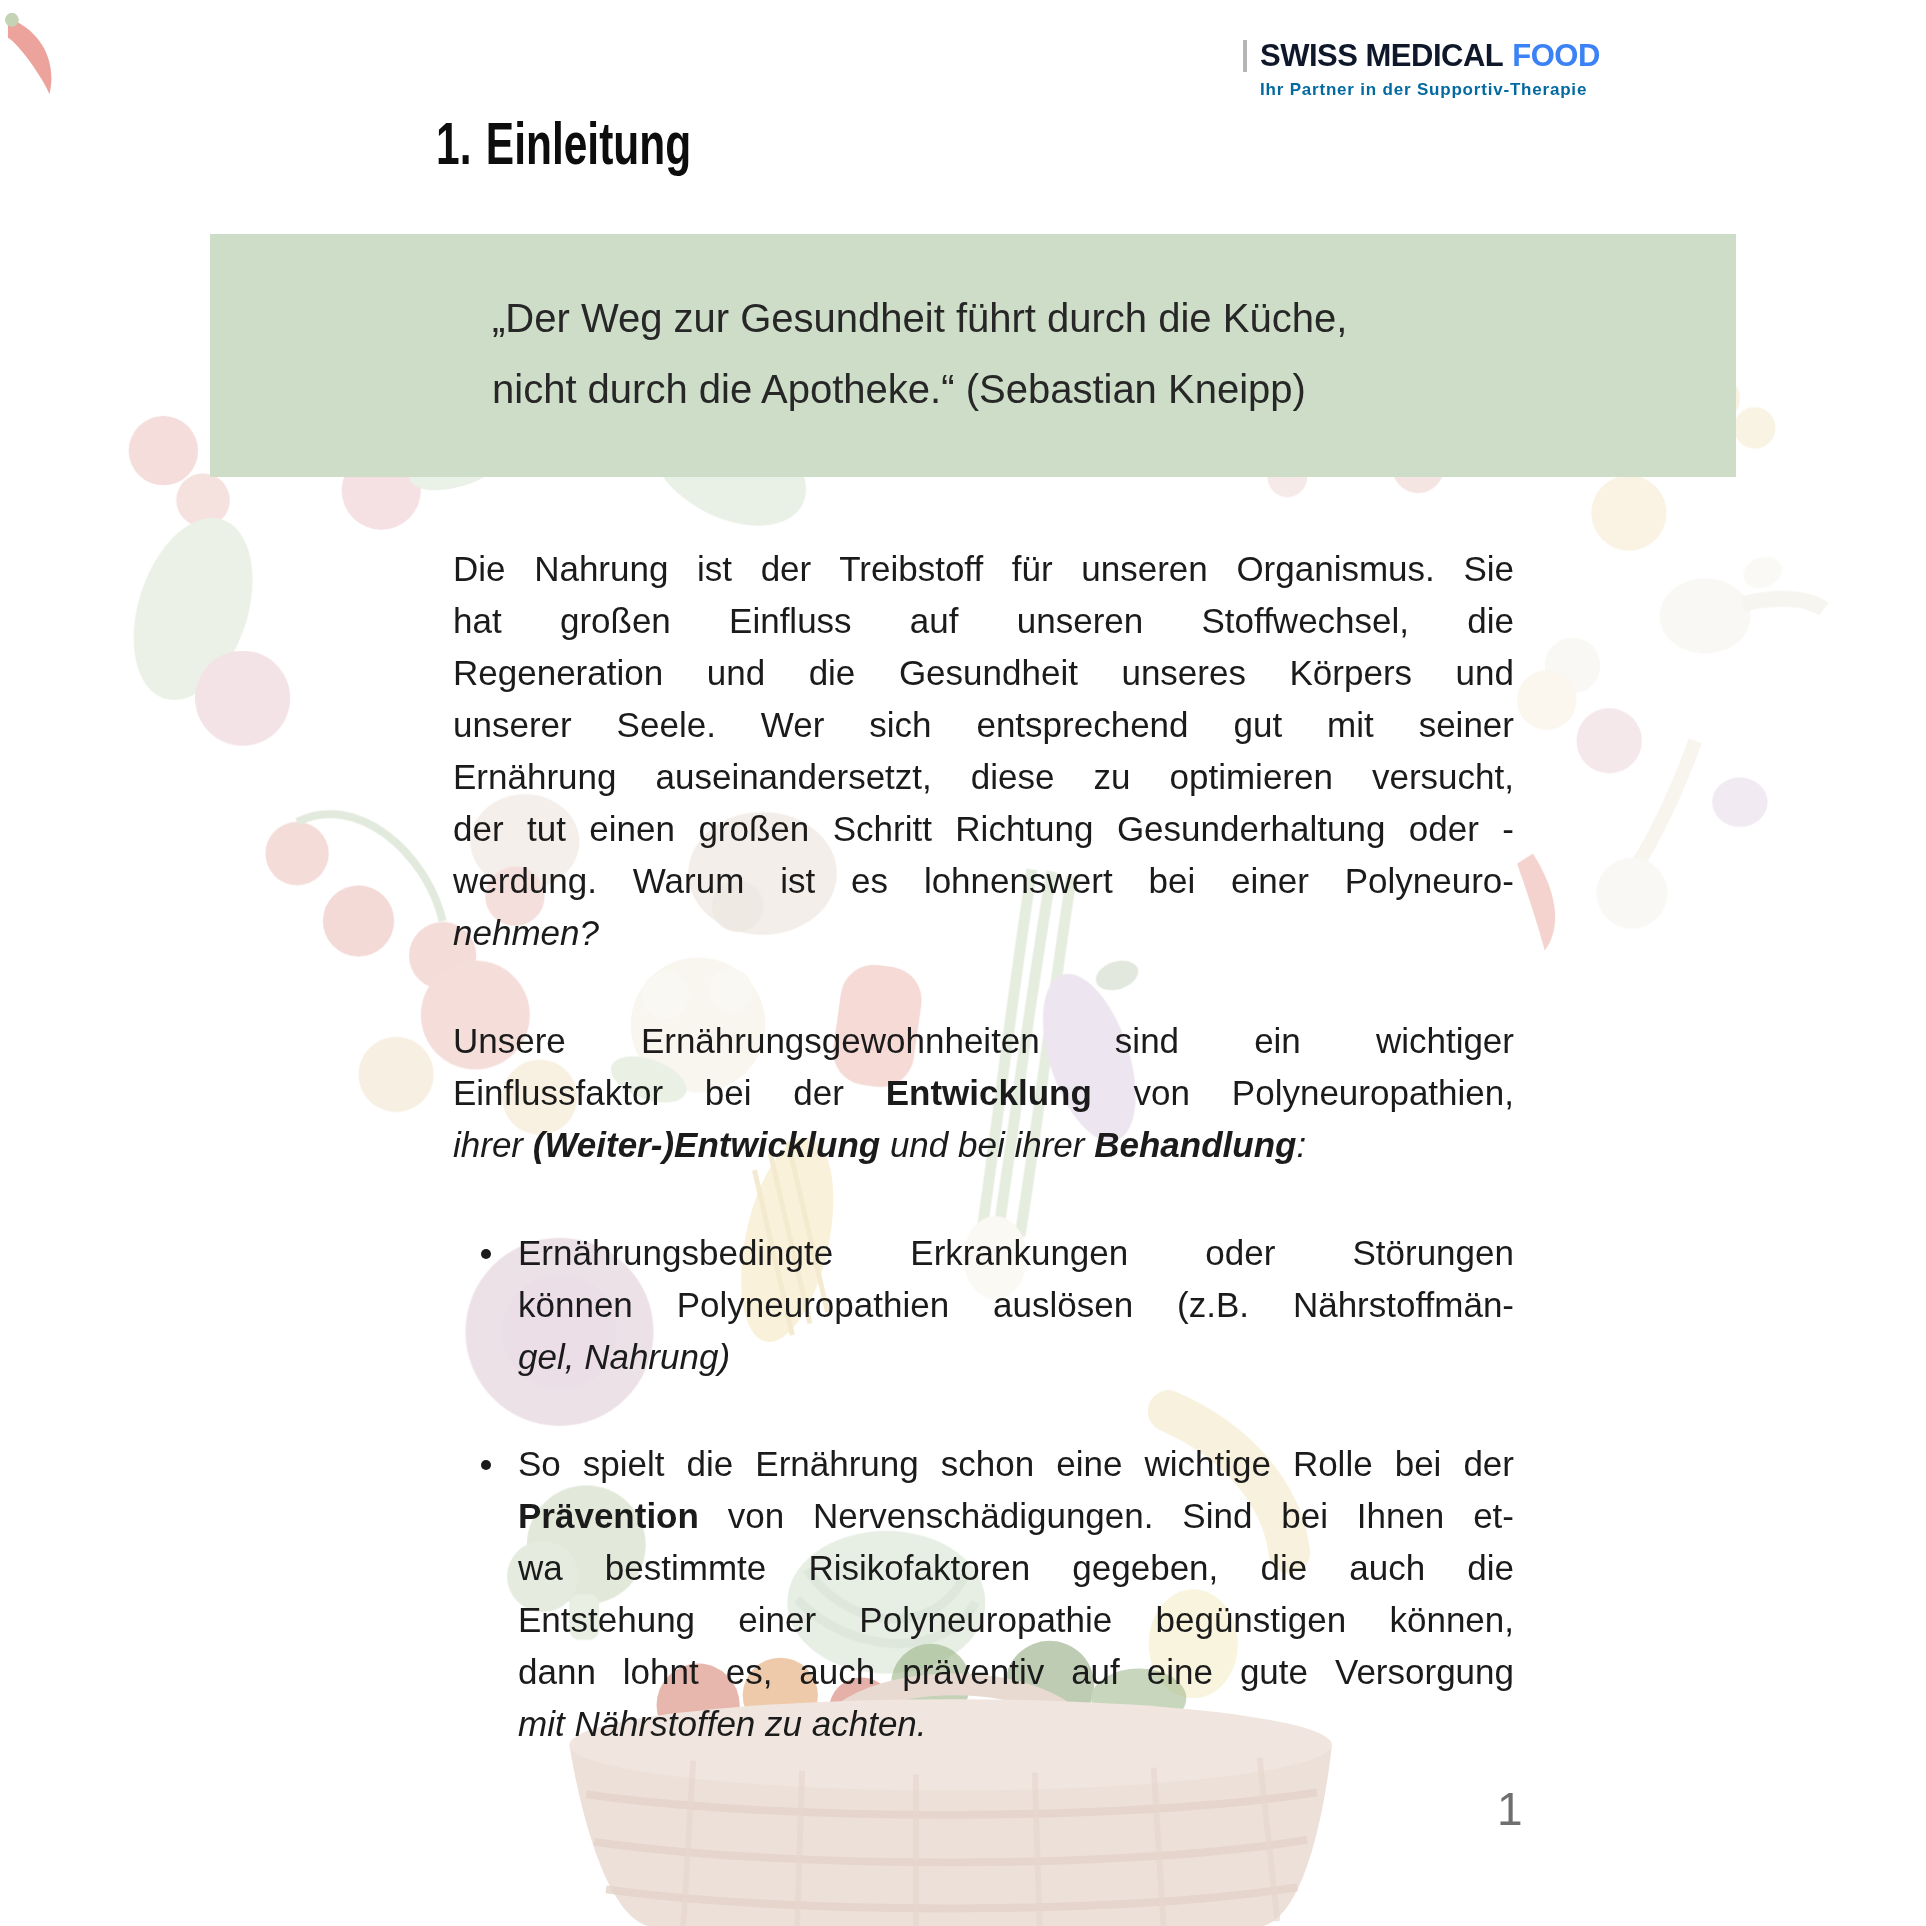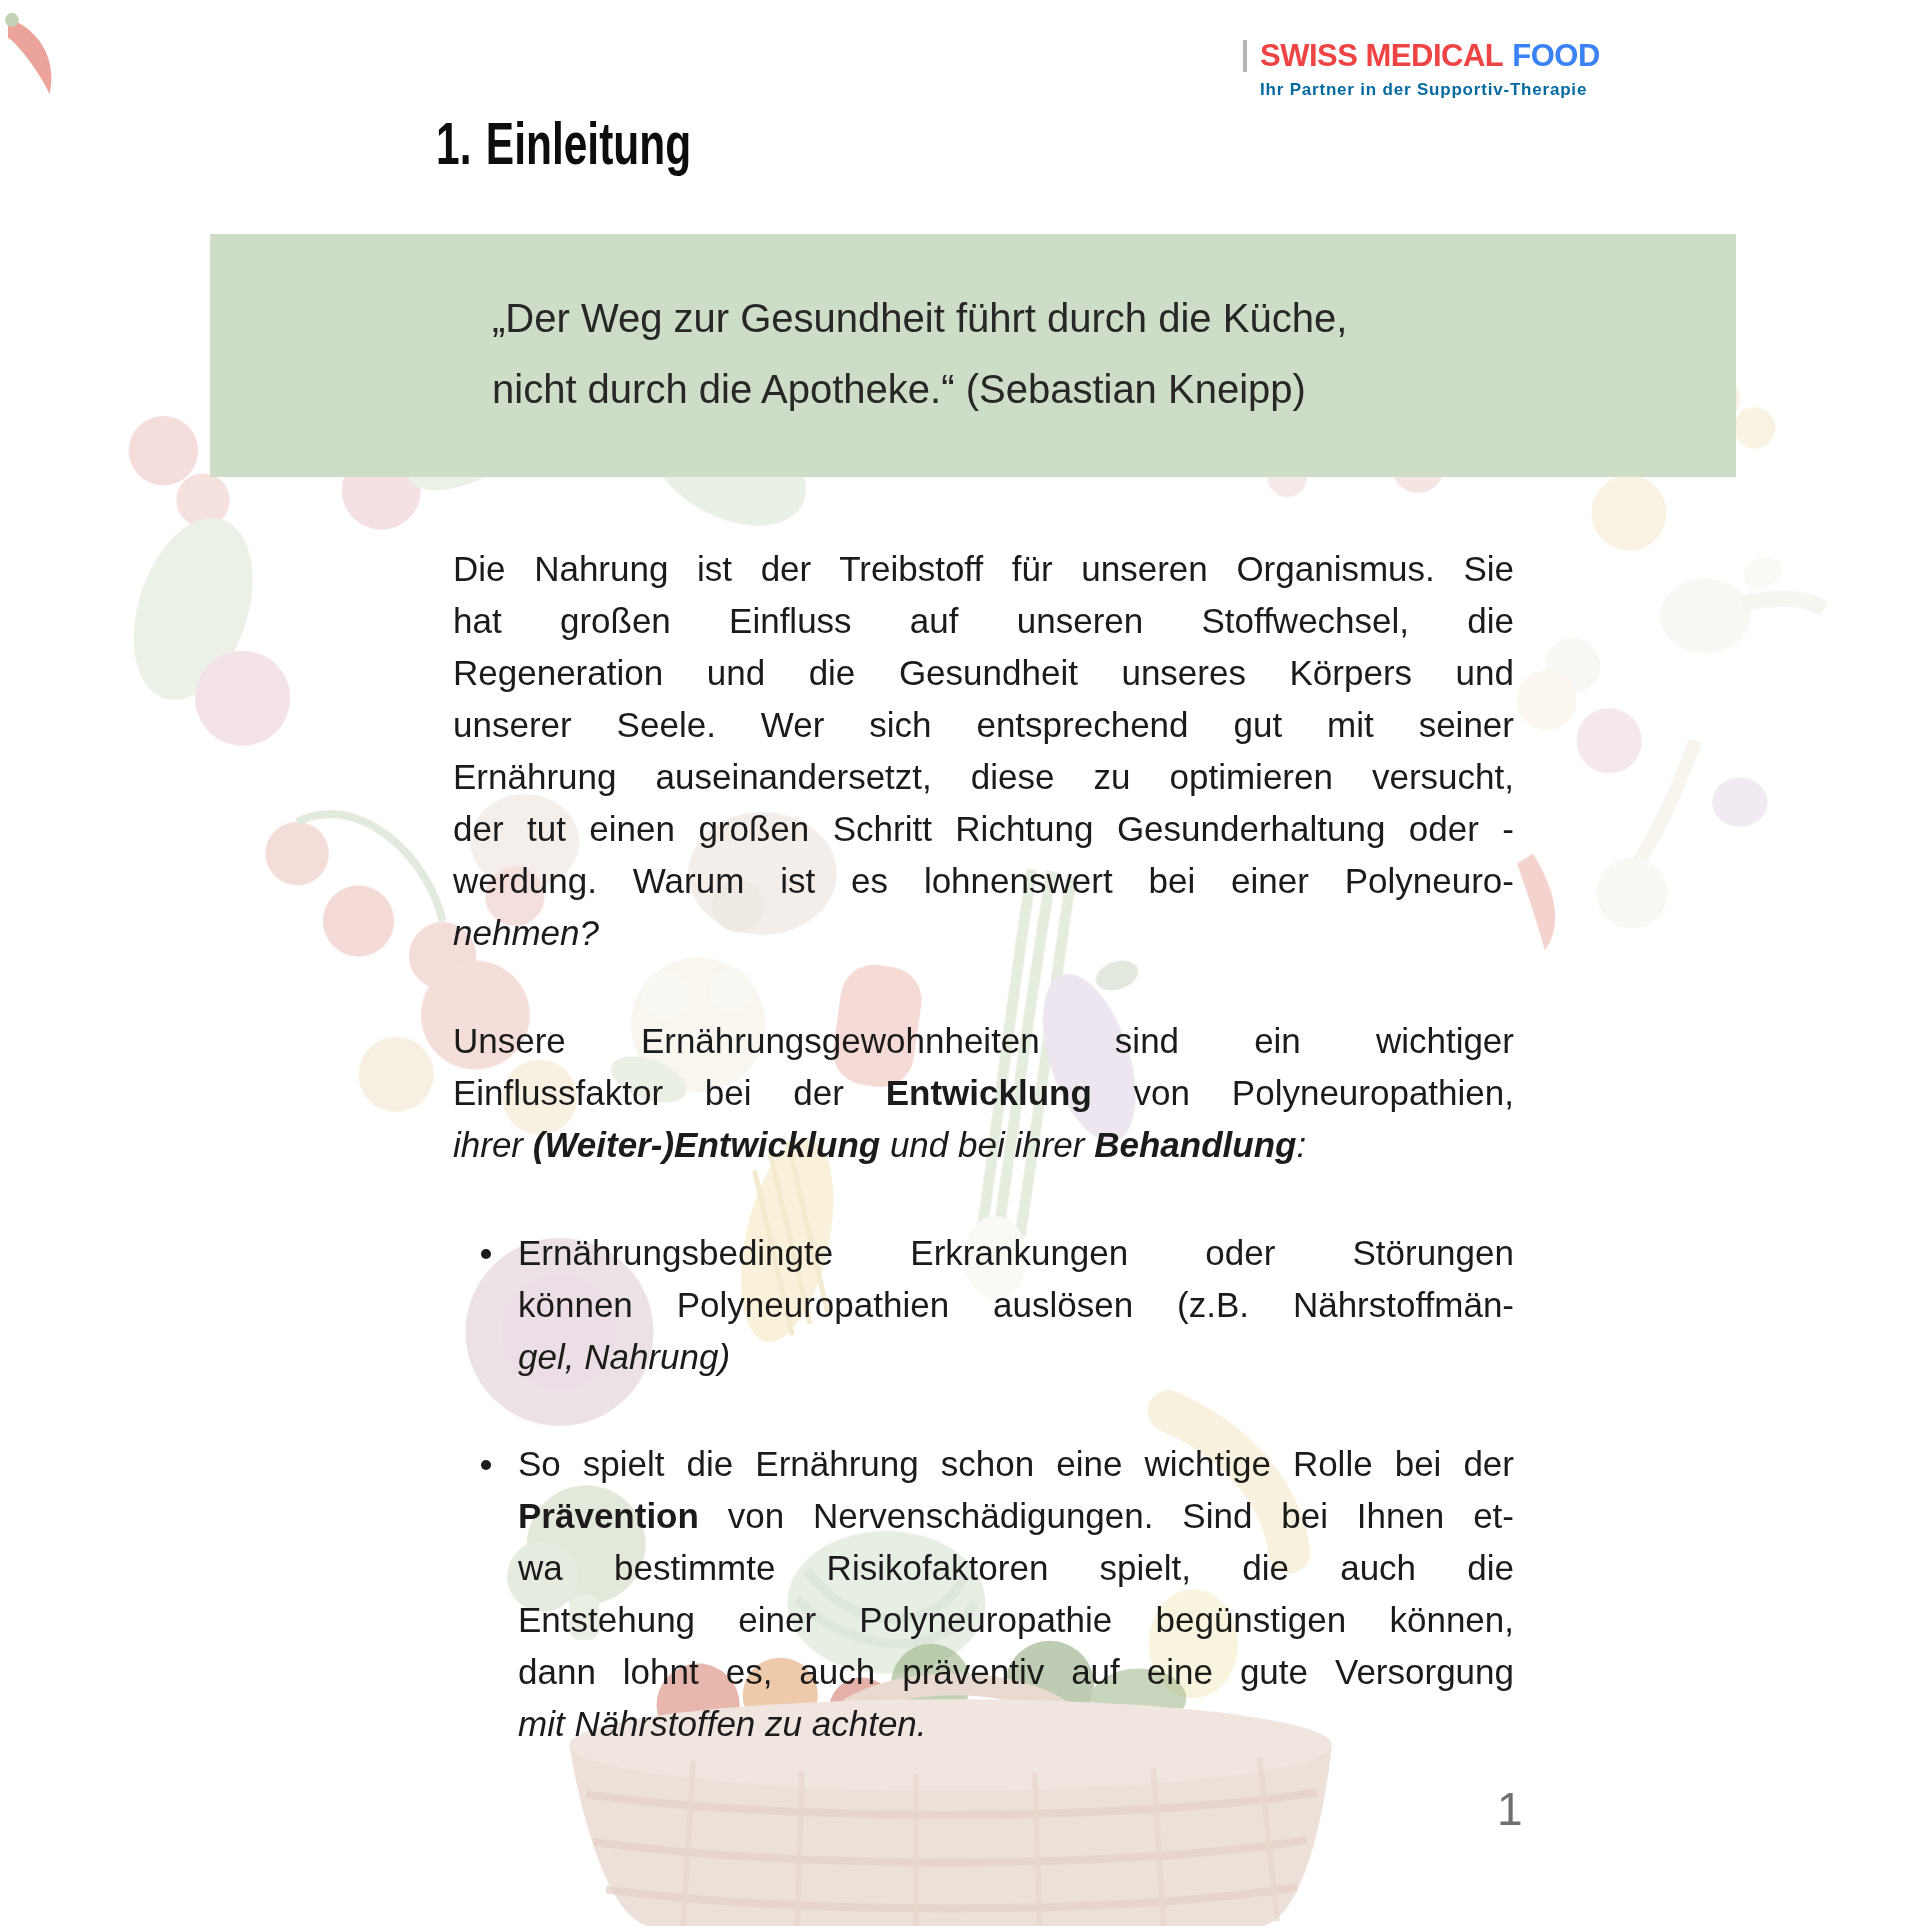--- a/index.html
+++ b/index.html
@@ -5,21 +5,21 @@
   html,body{margin:0;padding:0;background:#ffffff;}
   .page{position:relative;width:1927px;height:1927px;background:#ffffff;overflow:hidden;
         font-family:"Liberation Sans",sans-serif;color:#1b1b1b;}
   .watermark{position:absolute;left:0;top:0;width:1927px;height:1927px;}
 
   
   .logo{position:absolute;left:1243px;top:38px;}
   .logo-row{display:flex;align-items:center;white-space:nowrap;}
   .logo-bar{width:4px;height:32px;background:#b5b5b5;margin-right:13px;flex:0 0 auto;}
   .brand{font-size:31px;font-weight:bold;letter-spacing:-0.5px;}
-  .brand-primary{color:#ef4444;}
+  .brand-primary{color:#0f172a;}
   .brand-secondary{color:#3b82f6;margin-left:9px;}
   .tagline{margin:6px 0 0 17px;font-size:17px;font-weight:bold;color:#0369a1;
            letter-spacing:0.8px;white-space:nowrap;}
 
   
   .heading{position:absolute;left:436px;top:115px;font-size:59px;font-weight:800;
            color:#0d0d0d;white-space:nowrap;line-height:59px;
            transform:scaleX(0.72);transform-origin:left top;}
   .heading-title{margin-left:20px;}
 
@@ -179,21 +179,21 @@
       <span class="dot"></span>
       <div class="jl">Ernährungsbedingte Erkrankungen oder Störungen</div>
       <div class="jl">können Polyneuropathien auslösen (z.B. Nährstoffmän-</div>
       <div class="el">gel, Nahrung)</div>
     </div>
 
     <div class="bullet">
       <span class="dot"></span>
       <div class="jl">So spielt die Ernährung schon eine wichtige Rolle bei der</div>
       <div class="jl"><b>Prävention</b><span> von Nervenschädigungen. Sind bei Ihnen et-</span></div>
-      <div class="jl">wa bestimmte Risikofaktoren spielt, die auch die</div>
+      <div class="jl">wa bestimmte Risikofaktoren gegeben, die auch die</div>
       <div class="jl">Entstehung einer Polyneuropathie begünstigen können,</div>
       <div class="jl">dann lohnt es, auch präventiv auf eine gute Versorgung</div>
       <div class="el">mit Nährstoffen zu achten.</div>
     </div>
 
   </div>
 
   <div class="page-number">1</div>
 
 </div>

